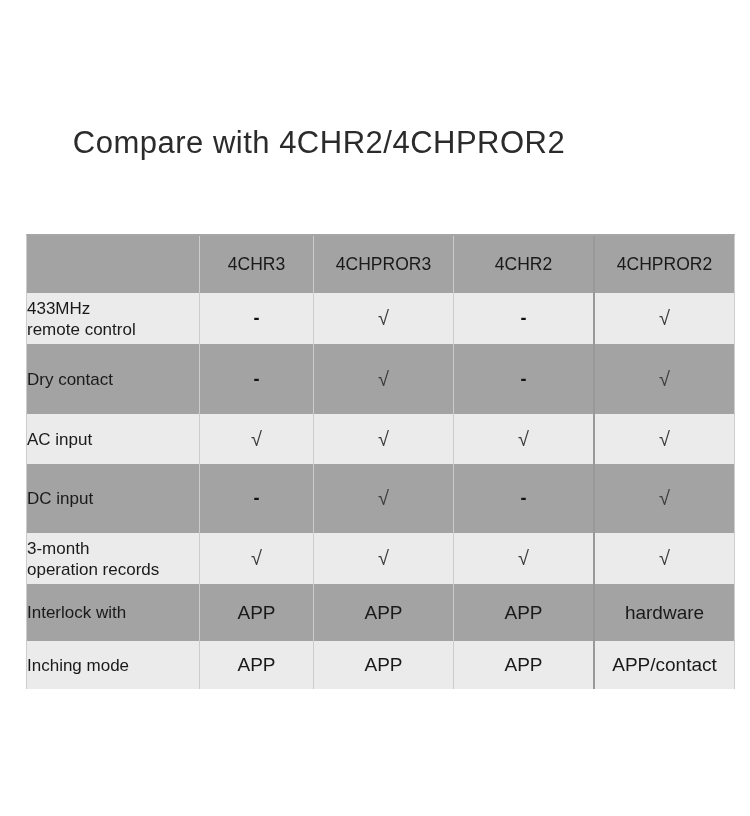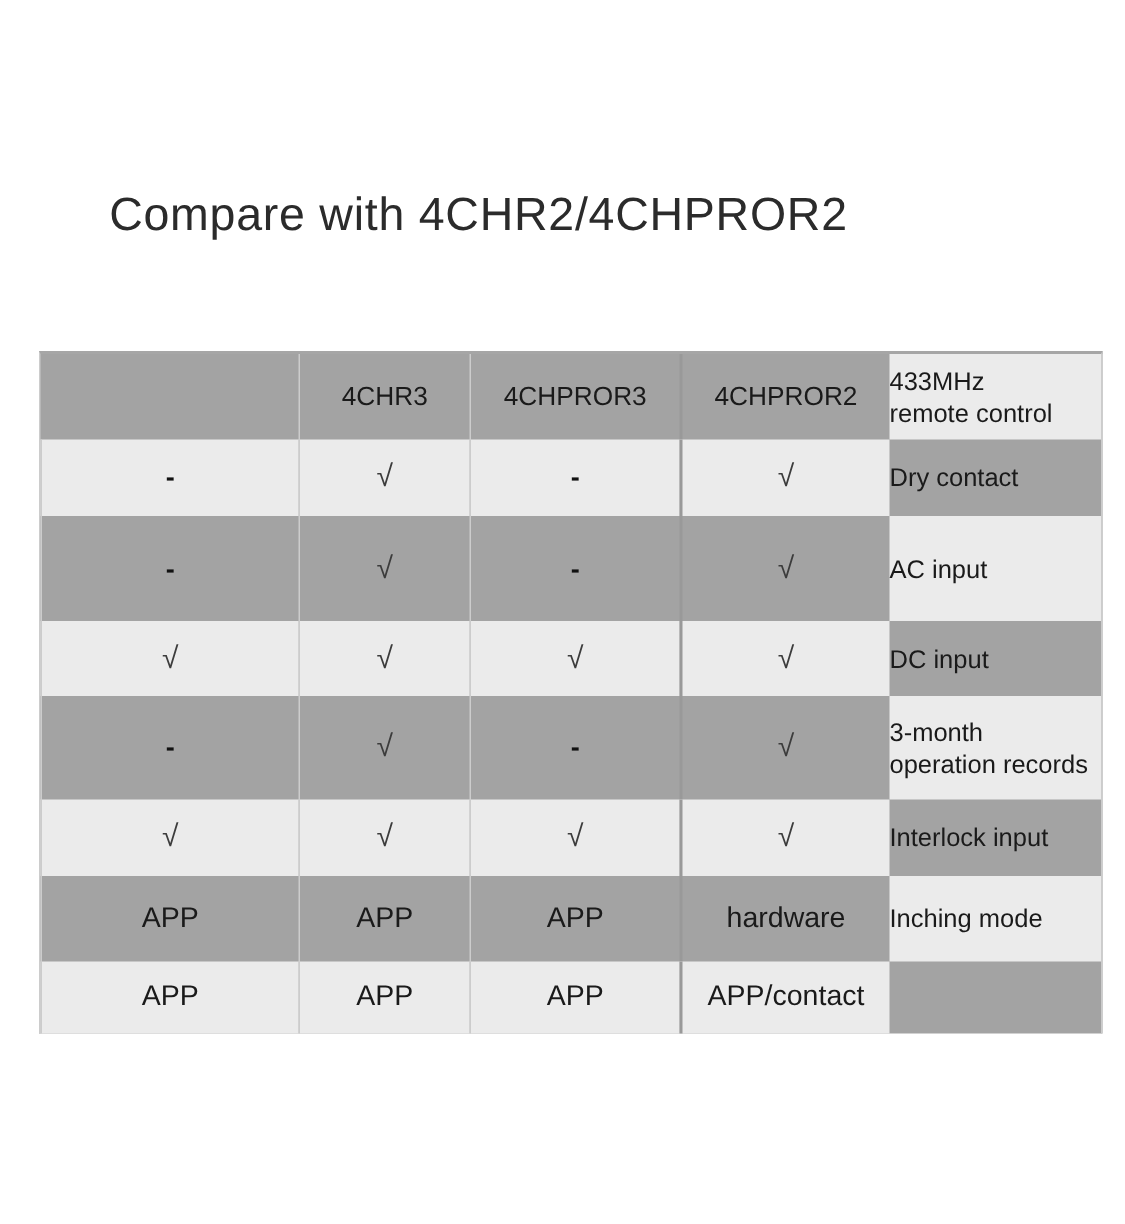--- a/index.html
+++ b/index.html
@@ -69,20 +69,21 @@
 </style>
 </head>
 <body>
 
 <h1 class="page-title">Compare with 4CHR2/4CHPROR2</h1>
 
 <div class="comparison-table">
     <div class="cell header"></div>
     <div class="cell header vline">4CHR3</div>
     <div class="cell header vline">4CHPROR3</div>
+    <div class="cell header vline">4CHR2</div>
     <div class="cell header vline-dark">4CHPROR2</div>
     <div class="cell label shaded">433MHz
 remote control</div>
     <div class="cell value shaded vline dash">-</div>
     <div class="cell value shaded vline check">√</div>
     <div class="cell value shaded vline dash">-</div>
     <div class="cell value shaded vline-dark check">√</div>
     <div class="cell label">Dry contact</div>
     <div class="cell value vline dash">-</div>
     <div class="cell value vline check">√</div>
@@ -97,21 +98,21 @@
     <div class="cell value vline dash">-</div>
     <div class="cell value vline check">√</div>
     <div class="cell value vline dash">-</div>
     <div class="cell value vline-dark check">√</div>
     <div class="cell label shaded">3-month
 operation records</div>
     <div class="cell value shaded vline check">√</div>
     <div class="cell value shaded vline check">√</div>
     <div class="cell value shaded vline check">√</div>
     <div class="cell value shaded vline-dark check">√</div>
-    <div class="cell label">Interlock input</div>
+    <div class="cell label">Interlock with</div>
     <div class="cell value vline">APP</div>
     <div class="cell value vline">APP</div>
     <div class="cell value vline">APP</div>
     <div class="cell value vline-dark">hardware</div>
     <div class="cell label shaded">Inching mode</div>
     <div class="cell value shaded vline">APP</div>
     <div class="cell value shaded vline">APP</div>
     <div class="cell value shaded vline">APP</div>
     <div class="cell value shaded vline-dark">APP/contact</div>
   </div>

